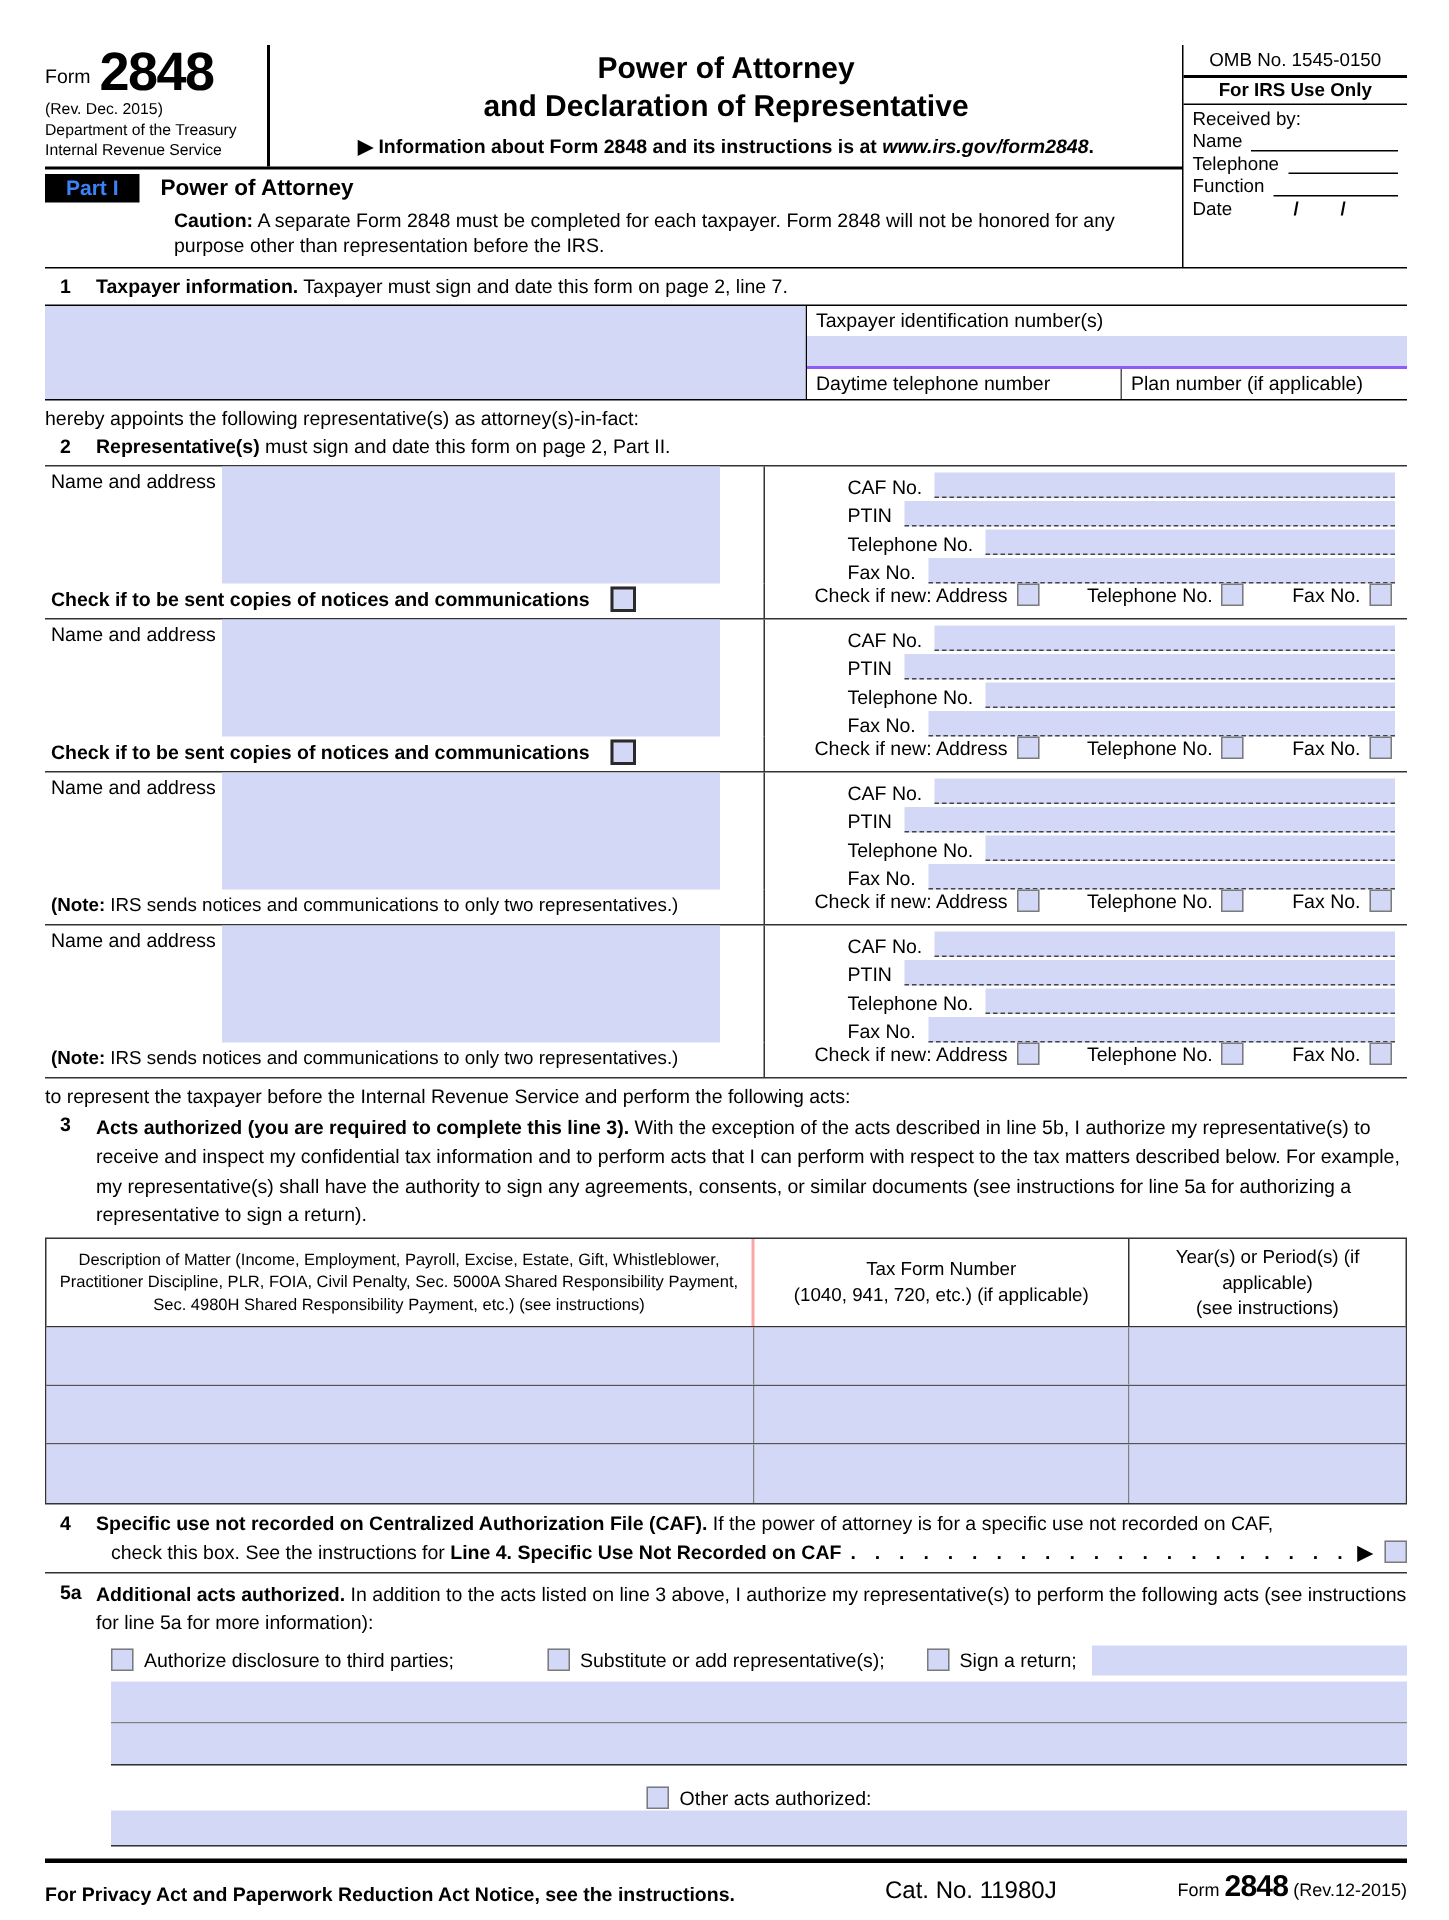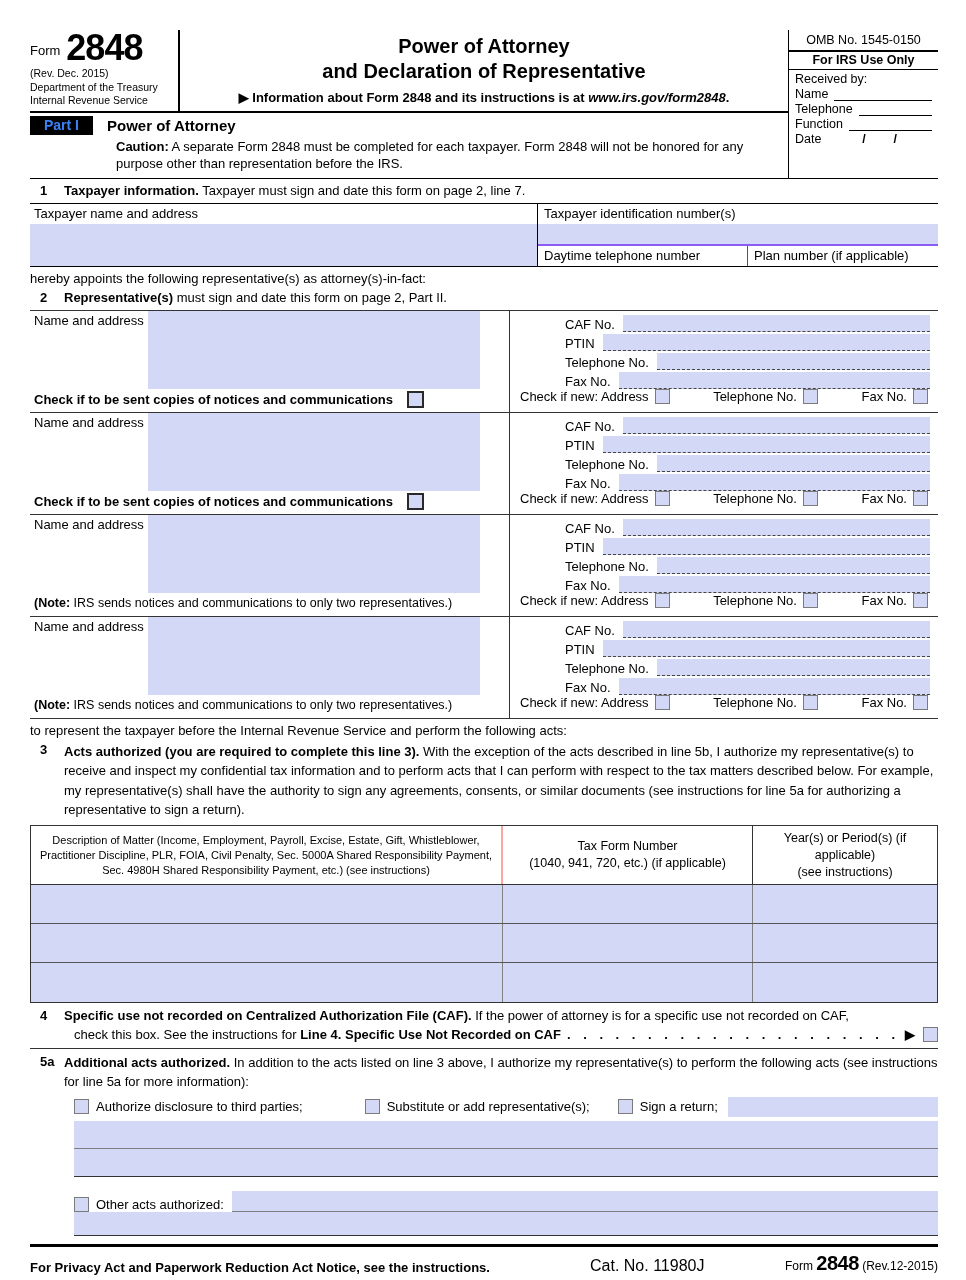--- a/index.html
+++ b/index.html
@@ -68,21 +68,21 @@
   .rep-block { border-top:1.5px solid #333; display:flex; flex-direction:column; }
   .rep-main { display:flex; }
   .rep-left { width:480px; display:flex; flex-direction:column; border-right:1.5px solid #333; }
   .rep-left-inner { display:flex; flex-direction:row; flex:1; width:450px; }
   .rep-name-label { padding:2px 4px; height:19px; }
   .rep-name-fill { flex:1; }
   .rep-right { flex:1; padding-top:2px; }
   .rep-row { display:flex; align-items:flex-end; height:19px; margin-right:8px; }
   .rep-row .rlbl { padding-left:55px; white-space:nowrap; padding-right:8px; }
   .rep-row .rfill { flex:1; height:17px; border-bottom:1px dashed #444; }
-  .rep-footer { display:flex; height:23px; }
+  .rep-footer { display:flex; height:23px;gap:23px; }
   .rep-footer-left { width:480px; border-right:1.5px solid #333; display:flex; align-items:center; padding:0 6px 2px 4px; }
   .rep-footer-left .txt { font-weight:bold; }
   .rep-footer-left .note-txt { font-weight:normal; font-size:12.5px; }
   .rep-footer-right { flex:1; display:flex; align-items:flex-start; padding:0 10px 2px 10px; justify-content:space-between; }
   .rep-footer-right .grp { display:flex; align-items:center; gap:6px; white-space:nowrap; }
 
   .cb { width:15px; height:15px; background:#d4d8f7; border:1px solid #7b7b7b; display:inline-block; flex-shrink:0; }
   .cb-dark { width:17px; height:17px; border:2.5px solid #2a2a2a; margin-left:14px; }
 
   
@@ -106,21 +106,21 @@
   .l4-arrow { font-weight:bold; padding-right:8px; }
 
   
   .line5a { padding-top:5px; }
   .cb-row { display:flex; align-items:center; margin:6px 0 4px 44px; }
   .cb-row .cbi { display:flex; align-items:center; gap:7px; }
   .cb-row .sp1 { width:62px; } .cb-row .sp2 { width:28px; }
   .sign-fill { flex:1; height:20px; margin-left:10px; }
   .wide-fill { margin-left:44px; height:28px; border-bottom:1px solid #808080; }
   .wide-fill.last { border-bottom:1.5px solid #333; }
-  .other-row { display:flex; align-items:flex-end; margin:14px 0 0 44px; }
+  .other-row { display:flex; align-items:center; margin:14px 0 0 44px;flex-direction:column; }
   .other-row .cbi { display:flex; align-items:center; gap:7px; white-space:nowrap; }
   .other-fill { flex:1; height:21px; margin-left:8px; border-bottom:1px solid #808080; }
   .other-fill2 { margin-left:44px; height:24px; border-bottom:1.5px solid #333; }
 
   
   .thickbar { border-top:3.5px solid #000; margin-top:8px; }
   .footer { display:flex; align-items:flex-end; padding-top:5px; }
   .f-privacy { font-weight:bold; width:560px; }
   .f-cat { width:180px; font-size:16px; }
   .f-form { flex:1; text-align:right; font-size:12px; }
@@ -187,21 +187,20 @@
     </div>
   </div>
 
   <div class="line-head">
     <span class="line-num">1</span>
     <span class="line-body"><b>Taxpayer information.</b><span> Taxpayer must sign and date this form on page 2, line 7.</span></span>
   </div>
 
   <div class="tp-table">
     <div class="tp-left">
-      <div class="cell-label">Taxpayer name and address</div>
       <div class="tp-name-fill fill"></div>
     </div>
     <div class="tp-right">
       <div class="cell-label">Taxpayer identification number(s)</div>
       <div class="tin-fill fill"></div>
       <div class="tp-sub">
         <div class="tp-sub-labels">
           <div class="c1">Daytime telephone number</div>
           <div class="c2">Plan number (if applicable)</div>
         </div>

